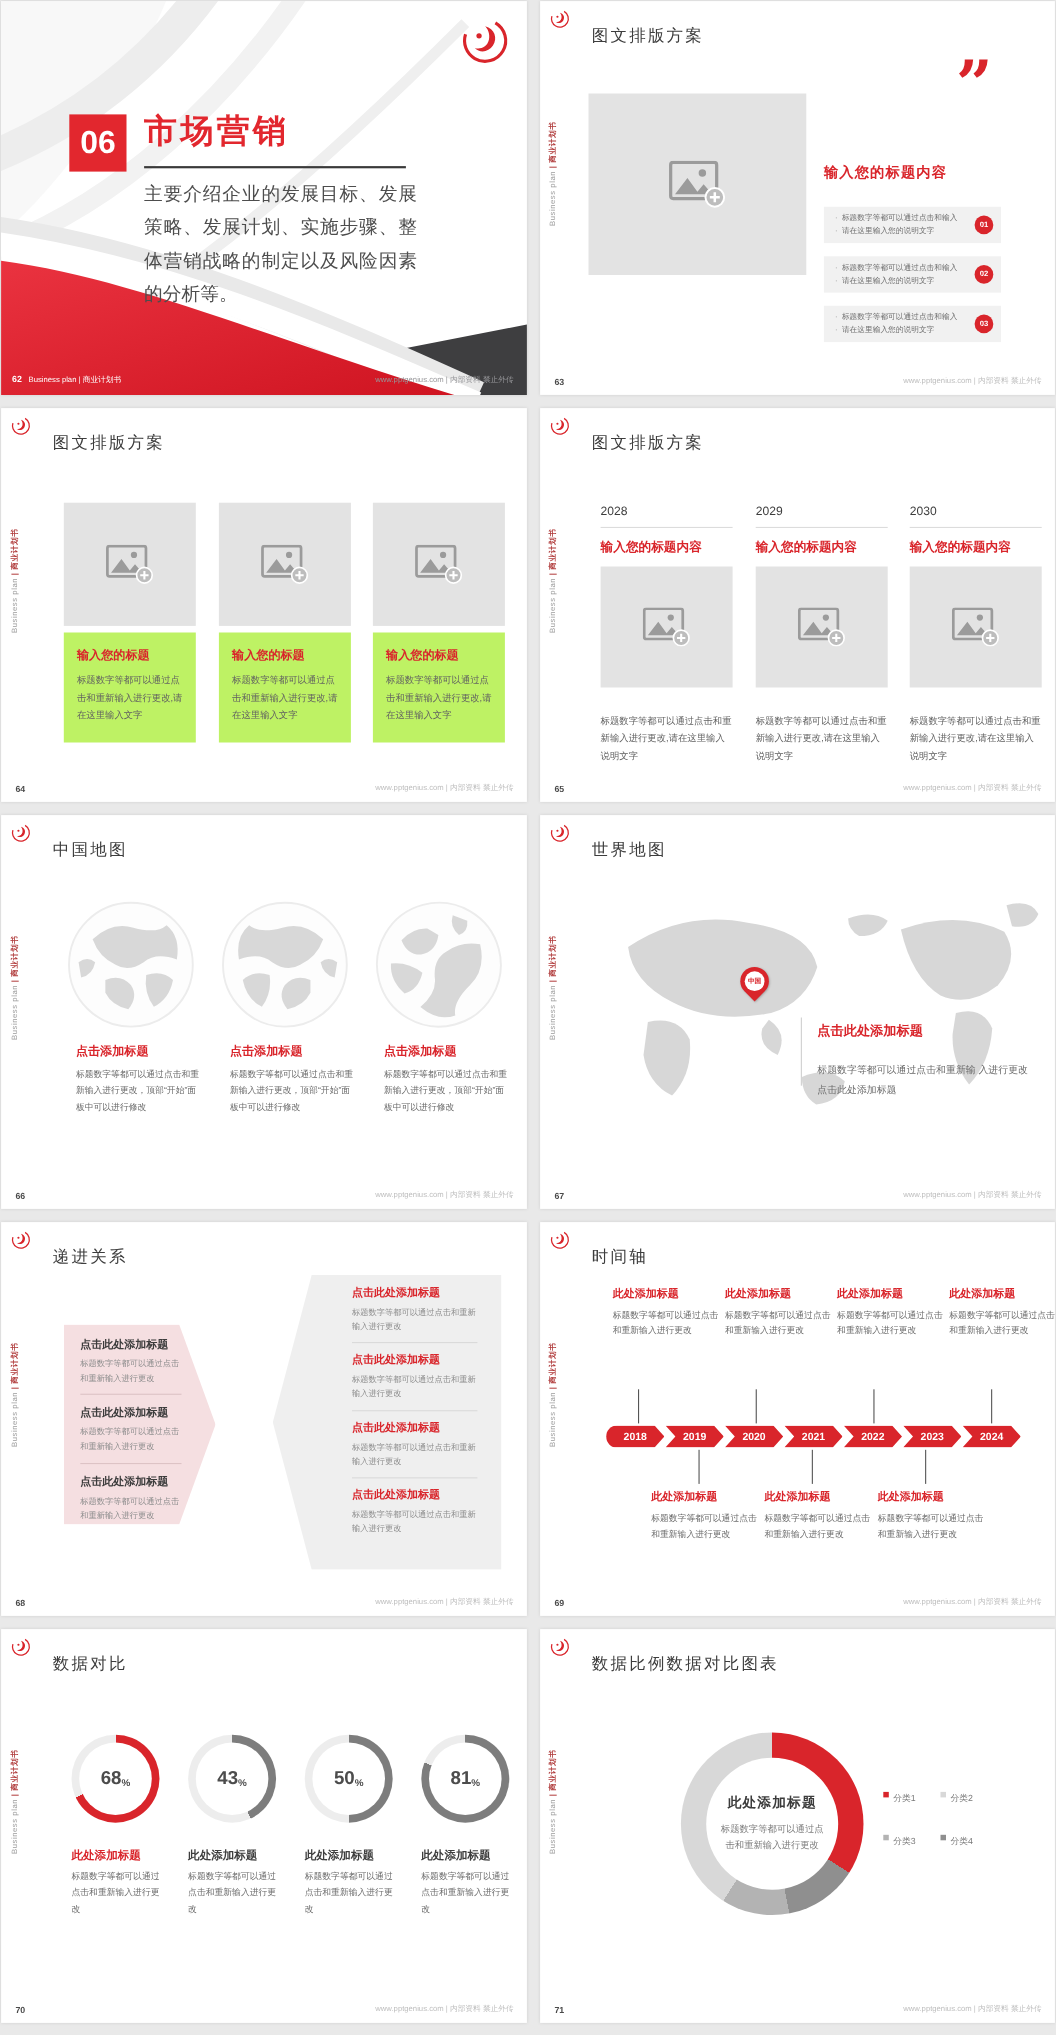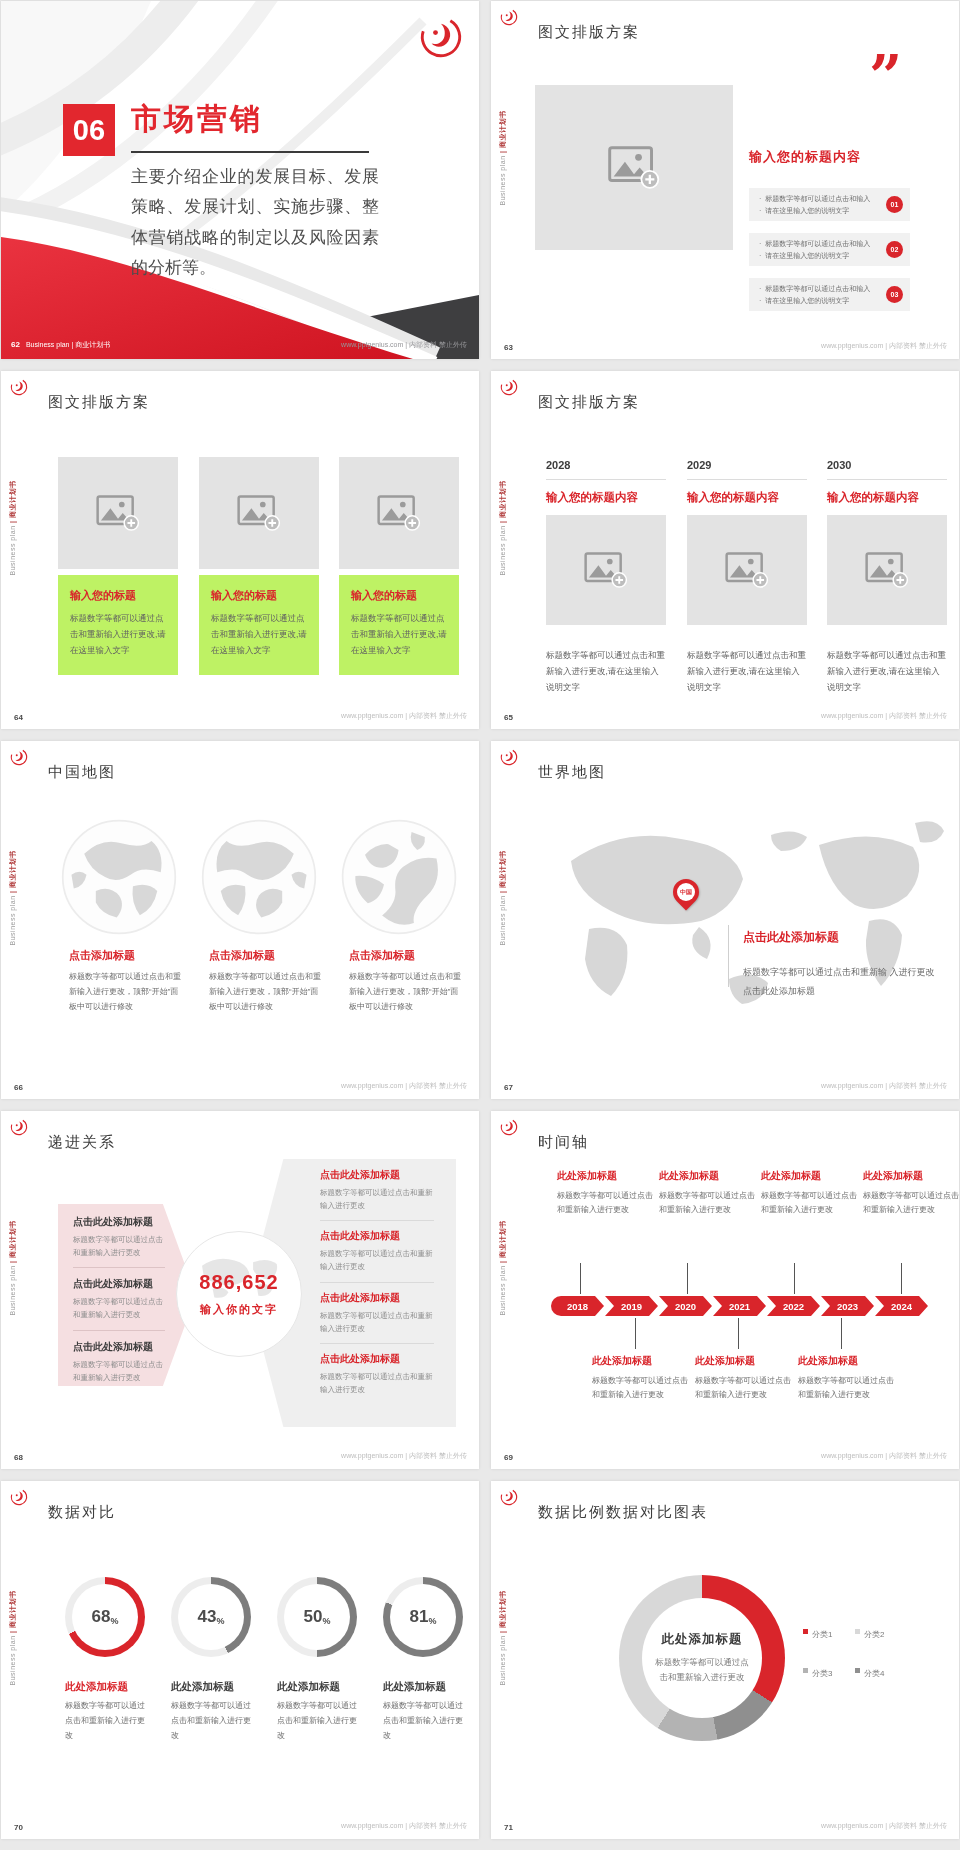--- a/index.html
+++ b/index.html
@@ -35,21 +35,21 @@
   .s63-item .ln::before{content:"·";margin-right:4px;color:#8a8a8a}
   .badge{position:absolute;right:7px;top:8px;width:17px;height:17px;border-radius:50%;background:#d9252b;color:#fff;font-size:7px;font-weight:bold;display:flex;align-items:center;justify-content:center}
   
   .card{position:absolute;top:86px;width:120px}
   .card .imgbox{position:relative;height:112px;width:100%}
   .card .panel{margin-top:6px;background:#bef264;height:100px;padding:13px 12px;box-sizing:border-box}
   .card .t{color:#d9252b;font-weight:bold;font-size:11px;margin-bottom:7px}
   .card .b{font-size:8.5px;color:#616161;line-height:1.9}
   
   .ycol{position:absolute;top:88px;width:120px}
-  .year{font-size:11px;font-weight:bold;color:#3d3d3d;padding-bottom:8px;border-bottom:1px solid #dcdcdc}
+  .year{font-size:11px;font-weight:normal;color:#3d3d3d;padding-bottom:8px;border-bottom:1px solid #dcdcdc}
   .yt{color:#d9252b;font-weight:bold;font-size:11.5px;margin:10px 0 10px}
   .ycol .imgbox{position:relative;height:110px;width:100%}
   .yb{margin-top:22px;font-size:8.5px;color:#616161;line-height:1.9}
   
   .gcol{position:absolute;top:78px;width:122px}
   .gt{color:#d9252b;font-weight:bold;font-size:11px;margin:13px 0 7px;padding-left:8px}
   .gb{font-size:8px;color:#6a6a6a;line-height:1.85;padding-left:8px}
   
   .wmap{position:absolute;left:40px;top:58px}
   .pin{position:absolute;left:182px;top:138px;width:26px;height:26px;background:#d9252b;border-radius:50% 50% 50% 0;transform:rotate(-45deg);box-shadow:0 1px 2px rgba(0,0,0,.25)}
@@ -377,27 +377,20 @@
         <div class="rb">
             <div class="t">点击此处添加标题</div>
             <div class="b">标题数字等都可以通过点击和重新输入进行更改</div>
           </div>
         <div class="rb">
             <div class="t">点击此处添加标题</div>
             <div class="b">标题数字等都可以通过点击和重新输入进行更改</div>
           </div>
       </div>
     </div>
-    <div class="s68circle">
-      <svg class="map" viewBox="0 0 100 60">
-          <use href="#minimap"></use>
-        </svg>
-      <div class="s68num">886,652</div>
-      <div class="s68lab">输入你的文字</div>
-    </div>
     <div class="pagenum">68</div>
     <div class="site">www.pptgenius.com | 内部资料 禁止外传</div>
   </div>
 
   <div class="slide">
     <svg class="logo">
         <use href="#logo"></use>
       </svg>
     <div class="vlabel"><span>Business plan</span><span class="zh"> | 商业计划书</span></div>
     <div class="ctitle">时间轴</div>

